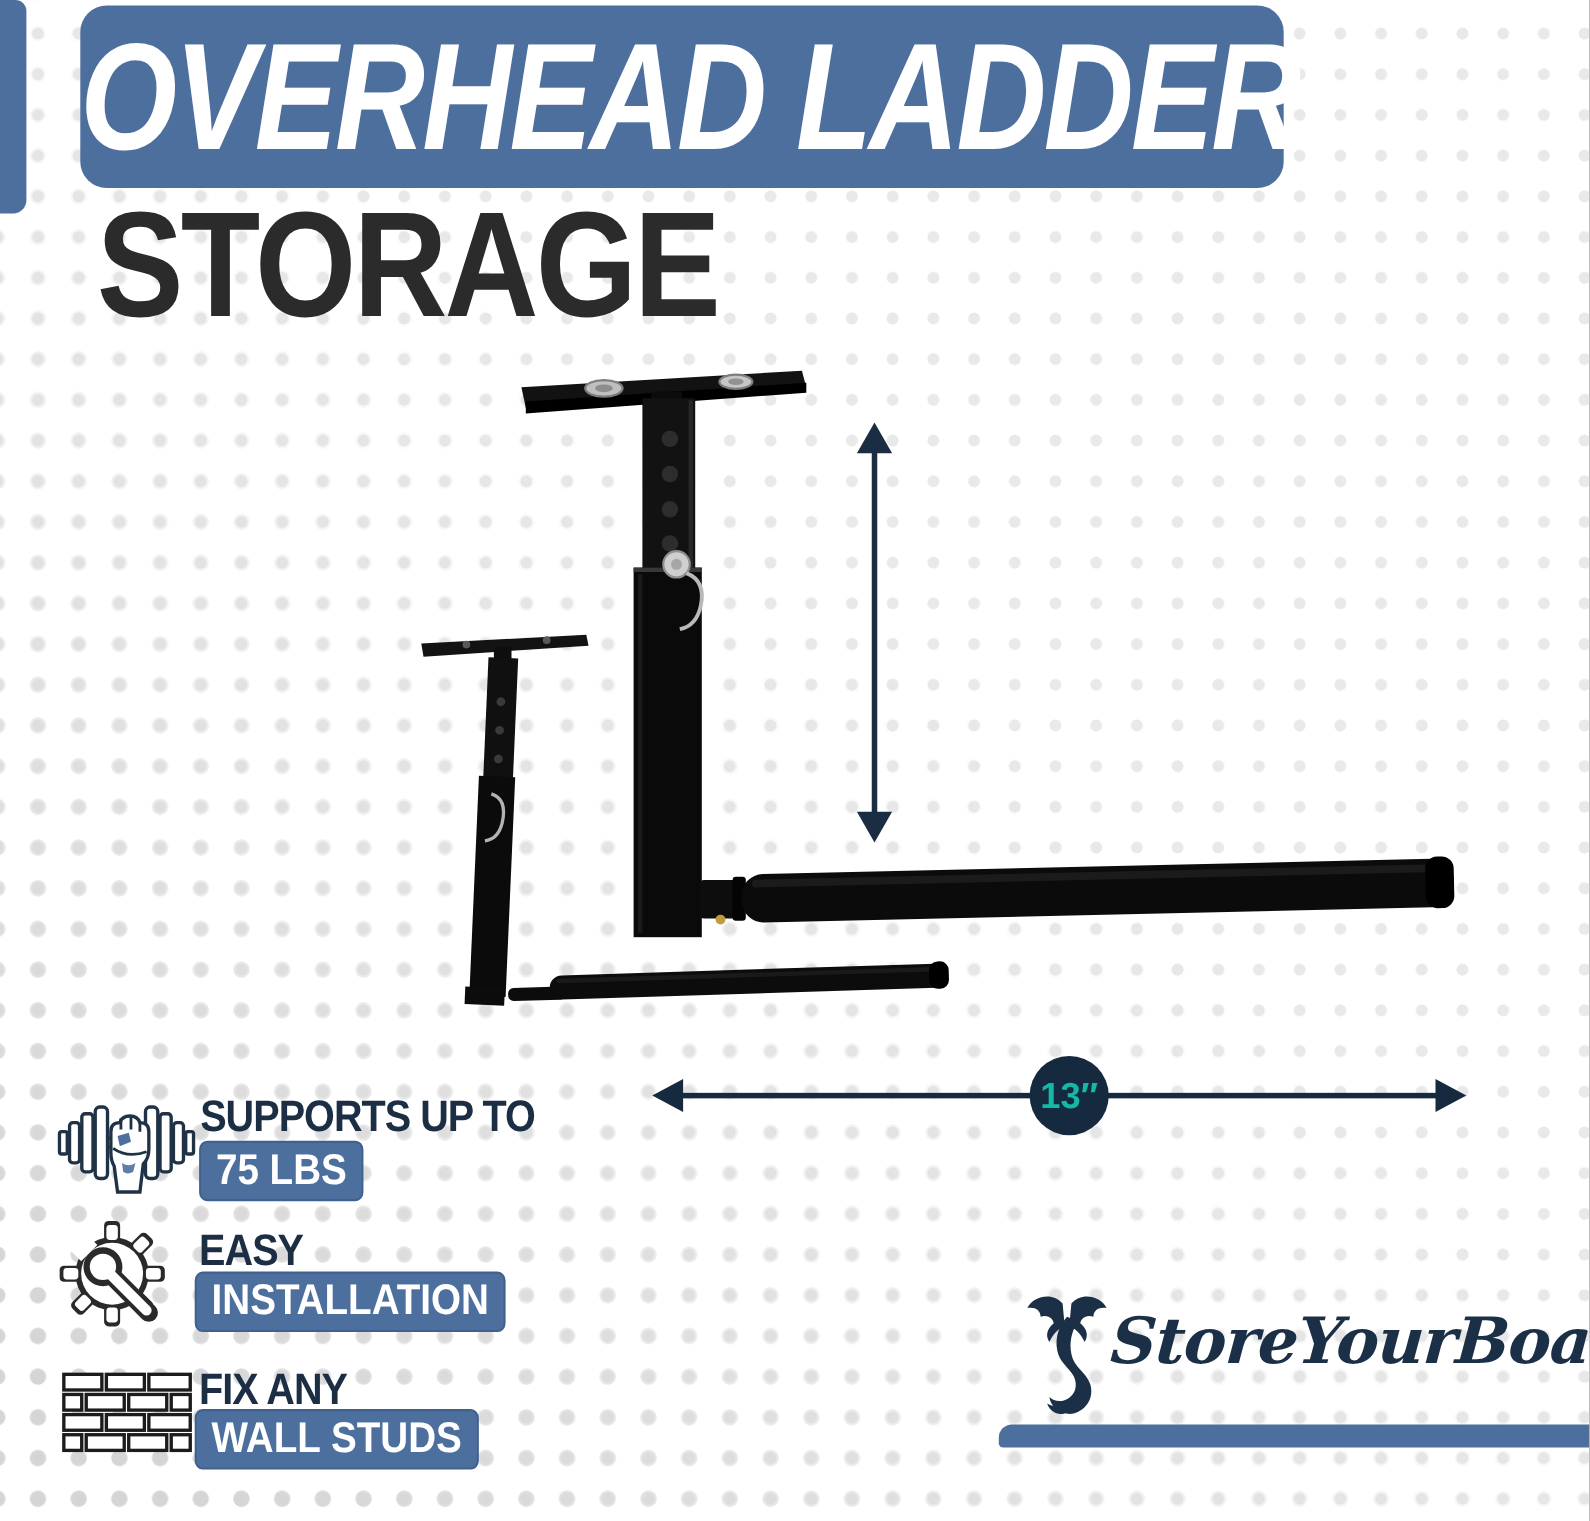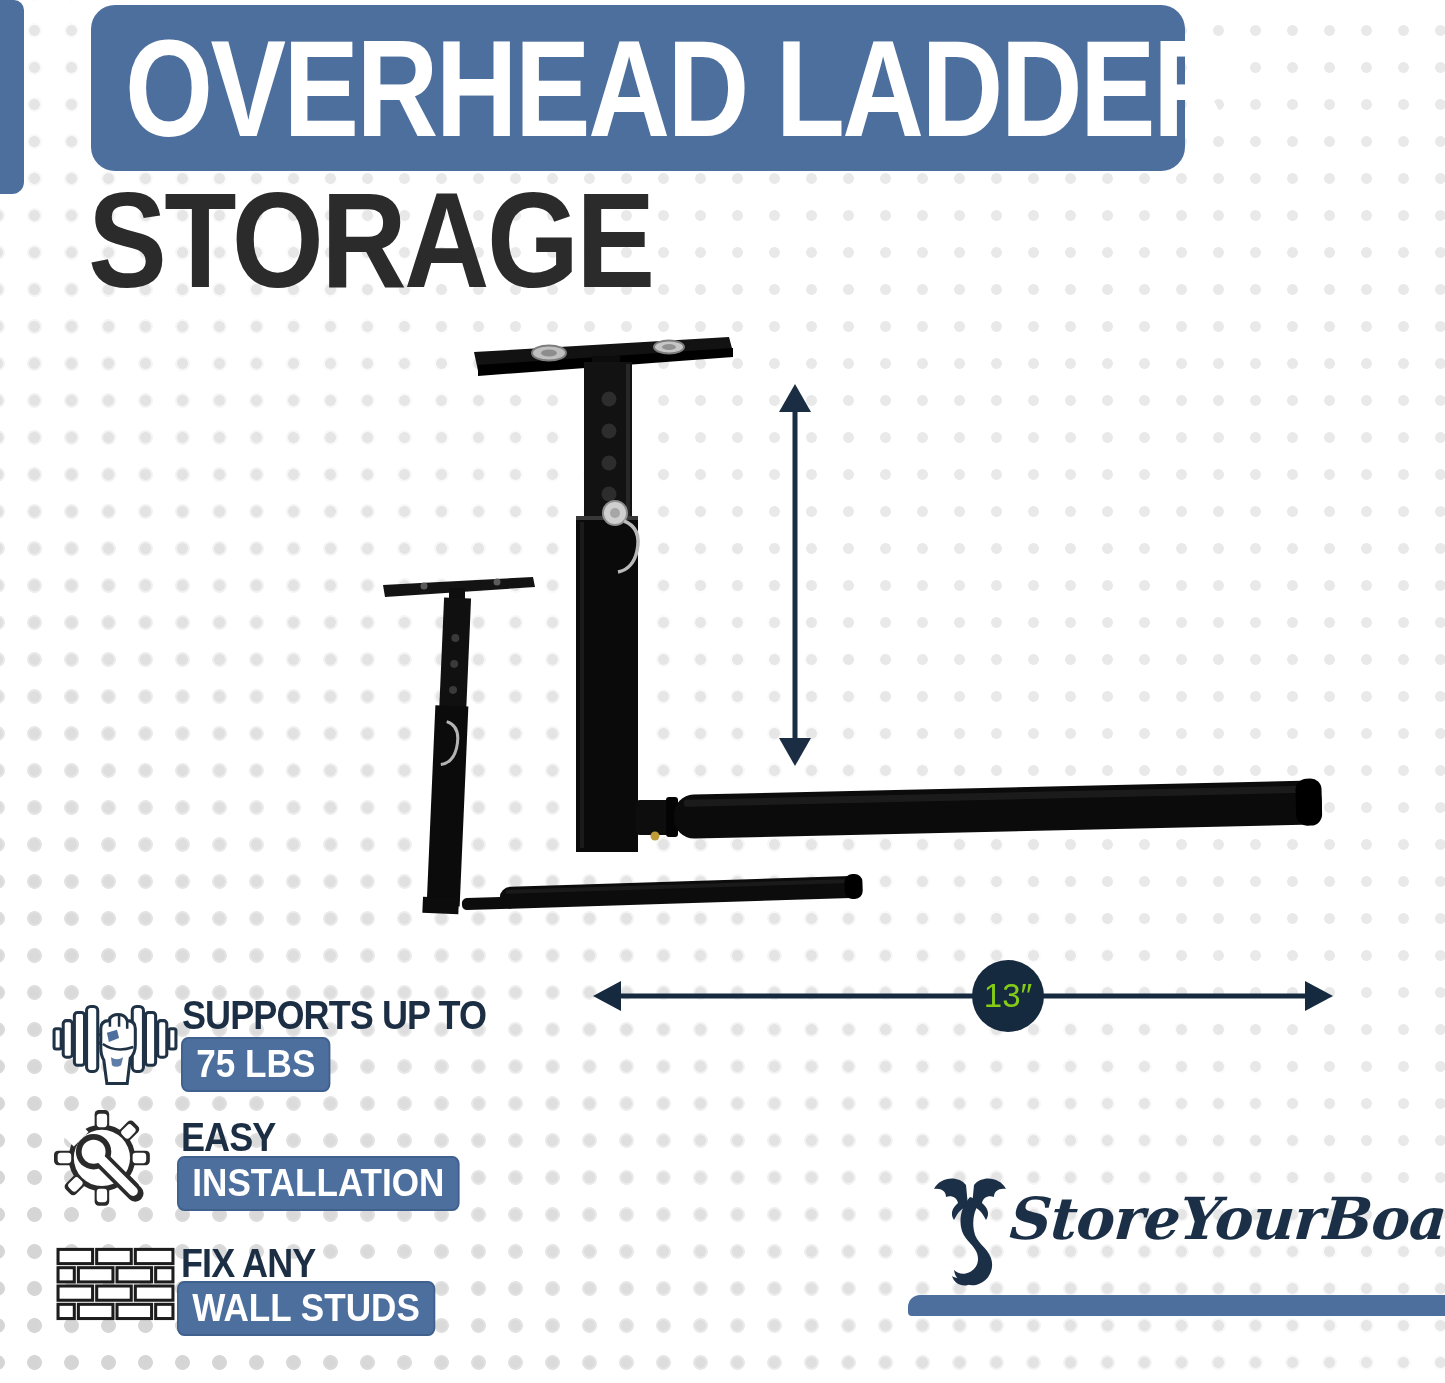--- a/index.html
+++ b/index.html
@@ -20,23 +20,23 @@
     background-size:37px 37px;background-position:16px 12px;
     -webkit-mask-image:linear-gradient(to top right,rgba(0,0,0,.95) 8%,rgba(0,0,0,.35) 34%,rgba(0,0,0,0) 58%);
     mask-image:linear-gradient(to top right,rgba(0,0,0,.95) 8%,rgba(0,0,0,.35) 34%,rgba(0,0,0,0) 58%);
   }
   
   .left-tab{
     position:absolute;left:0;top:0;width:24px;height:194px;
     background:#4d6f9e;border-radius:0 10px 12px 0;
   }
   .banner{
-    position:absolute;left:91px;top:5px;width:1094px;height:166px;
+    position:absolute;left:73px;top:5px;width:1094px;height:166px;
     background:#4d6f9e;border-radius:24px;
-    display:flex;align-items:center;padding-left:34px;box-sizing:border-box;
+    display:flex;align-items:center;box-sizing:border-box;font-style:italic;
   }
   .banner-title{
     color:#ffffff;font-size:138px;font-weight:bold;letter-spacing:-3px;
     transform:scaleX(.82);transform-origin:left center;white-space:nowrap;line-height:1;
   }
   .subtitle{
     position:absolute;left:88px;top:172px;
     color:#2b2b2b;font-size:136px;font-weight:bold;letter-spacing:-3px;
     transform:scaleX(.87);transform-origin:left top;white-space:nowrap;line-height:1;
   }
@@ -46,23 +46,23 @@
   }
   .adjustable-label .l1{
     display:block;font-size:40px;font-weight:bold;letter-spacing:0;
     transform:scaleX(.82);transform-origin:center top;line-height:1;white-space:nowrap;
   }
   .adjustable-label .l2{
     display:block;font-size:37px;font-weight:bold;margin-top:6px;
     transform:scaleX(.85);transform-origin:center top;line-height:1;white-space:nowrap;
   }
   .dim-circle{
-    position:absolute;left:972px;top:960px;width:72px;height:72px;border-radius:50%;
+    position:absolute;left:936px;top:960px;width:72px;height:72px;border-radius:50%;
     background:#152a3e;display:flex;align-items:center;justify-content:center;
-    color:#84cc16;font-size:33px;font-weight:normal;
+    color:#14b8a6;font-size:33px;font-weight:bold;
   }
   
   .feat-head{
     position:absolute;color:#1c2e44;font-size:40px;font-weight:bold;letter-spacing:-1px;
     transform:scaleX(.9);transform-origin:left top;white-space:nowrap;line-height:1;
   }
   .feat-badge{
     position:absolute;background:#4d6f9e;border:2px solid #40608d;border-radius:8px;
     color:#ffffff;font-size:39px;font-weight:bold;line-height:1;
     padding:5px 15px 7px;transform:scaleX(.9);transform-origin:left top;white-space:nowrap;

